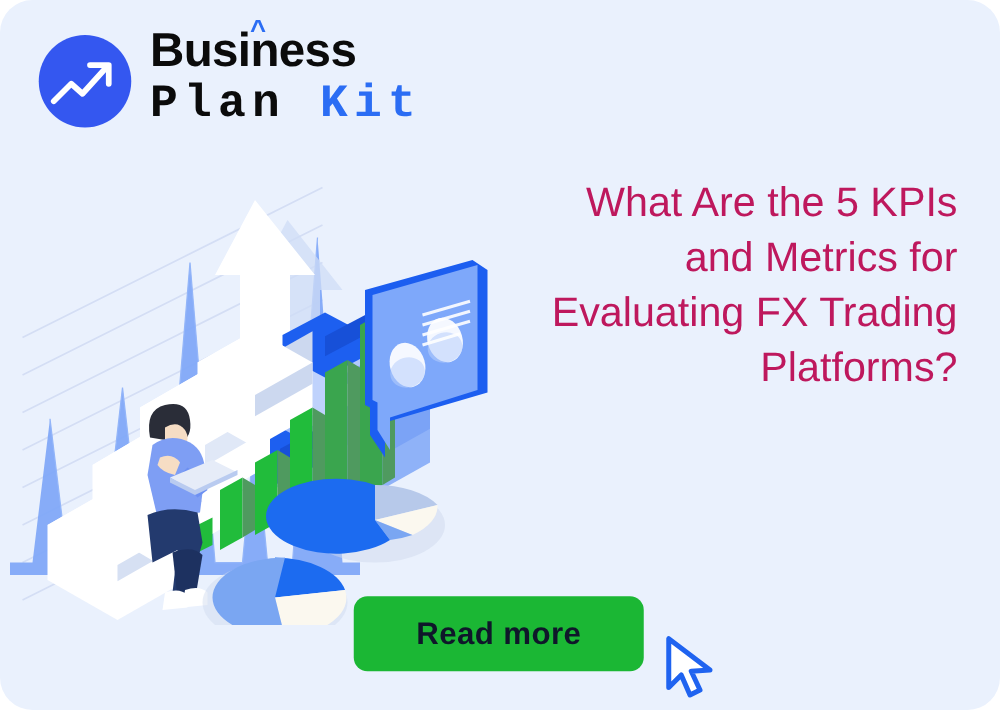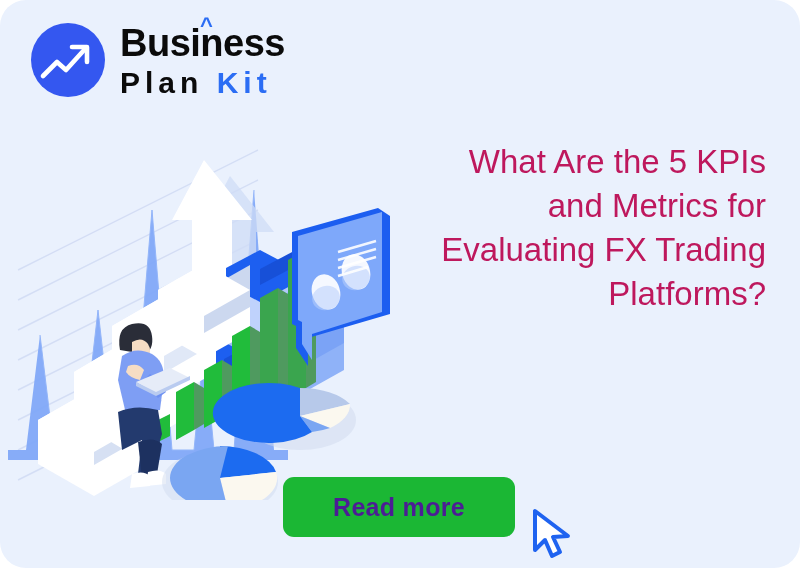--- a/index.html
+++ b/index.html
@@ -54,25 +54,26 @@
   }
   #logo-line1 .hat {
     position: absolute;
     left: 80px;
     top: -9px;
     font-size: 22px;
     color: #2b6df4;
     font-weight: bold;
   }
   #logo-line2 {
-    font-size: 30px;
+    font-size: 37px;
     font-weight: bold;
     letter-spacing: 5px;
     margin-top: 6px;
     white-space: nowrap;
+    font-family: Liberation Mono, monospace;
   }
   #logo-plan { color: #0b0b0b; }
   #logo-kit  { color: #2b6df4; }
 
   
   #headline {
     position: absolute;
     right: 34px;
     top: 140px;
     width: 360px;
@@ -87,21 +88,21 @@
   
   #cta-button {
     position: absolute;
     left: 283px;
     top: 477px;
     width: 232px;
     height: 60px;
     background: #1bb734;
     border: none;
     border-radius: 11px;
-    color: #4c1d95;
+    color: #0f172a;
     font-family: "Liberation Sans", sans-serif;
     font-size: 25px;
     font-weight: bold;
     letter-spacing: 0.3px;
     cursor: pointer;
     padding: 0;
   }
   #cursor-pointer {
     position: absolute;
     left: 528px;

